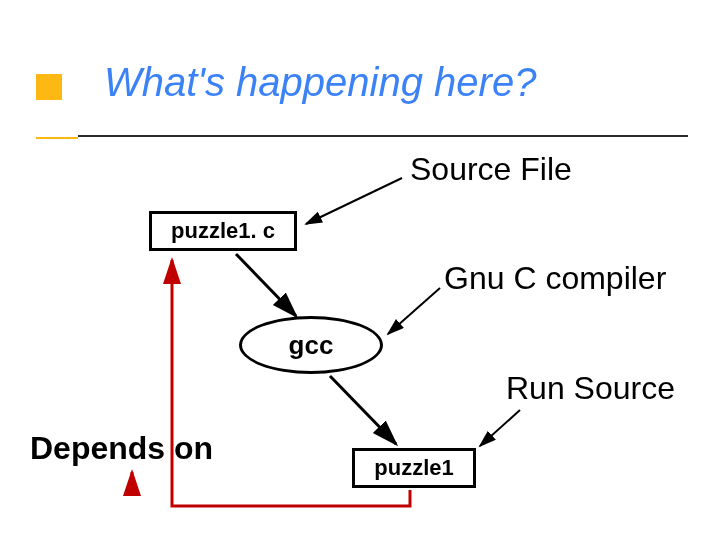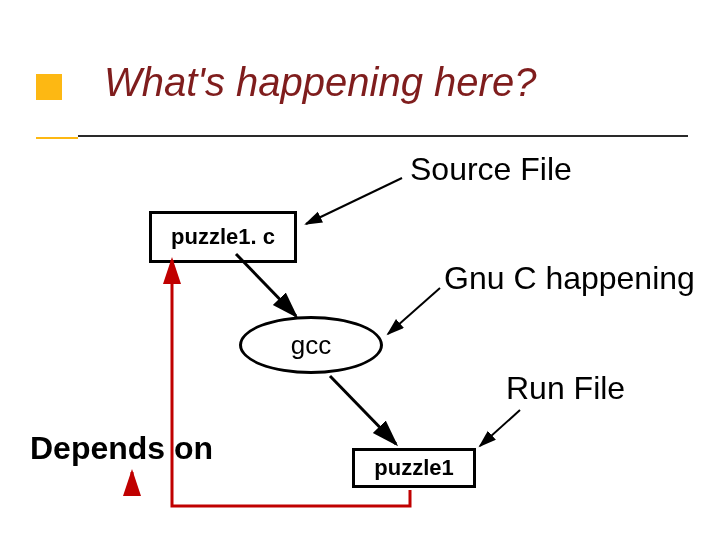--- a/index.html
+++ b/index.html
@@ -17,21 +17,21 @@
     top: 74px;
     width: 26px;
     height: 26px;
     background: #fdb813;
   }
   .title {
     position: absolute;
     left: 104px;
     top: 60px;
     font-size: 40px;
-    color: #7f1d1d;
+    color: #3b82f6;
     font-style: italic;
     font-weight: 400;
   }
   .underline-long {
     position: absolute;
     left: 78px;
     top: 135px;
     width: 610px;
     height: 0;
     border-top: 2px solid #2a2a2a;
@@ -60,55 +60,55 @@
   .box {
     position: absolute;
     border: 3px solid #000;
     background: #fff;
     font-weight: bold;
     font-size: 22px;
     display: flex;
     align-items: center;
     justify-content: center;
   }
-  .box-puzzle1c { left: 149px; top: 211px; width: 148px; height: 52px; }
+  .box-puzzle1c { left: 149px; top: 211px; width: 148px; height: 40px; }
   .box-puzzle1  { left: 352px; top: 448px; width: 124px; height: 40px; }
   .ellipse {
     position: absolute;
     left: 239px;
     top: 316px;
     width: 144px;
     height: 58px;
     border: 3px solid #000;
     border-radius: 50%;
     background: #fff;
     display: flex;
     align-items: center;
     justify-content: center;
-    font-weight: normal;
+    font-weight: bold;
     font-size: 26px;
   }
   svg.arrows {
     position: absolute;
     left: 0; top: 0;
     width: 720px; height: 540px;
     pointer-events: none;
   }
 </style>
 </head>
 <body>
 
 <div class="bullet-square"></div>
 <div class="title">What's happening here?</div>
 <div class="underline-long"></div>
 <div class="underline-short"></div>
 
 <div class="label source-file">Source File</div>
-<div class="label gnu-compiler">Gnu C happening</div>
-<div class="label run-image">Run File</div>
+<div class="label gnu-compiler">Gnu C compiler</div>
+<div class="label run-image">Run Source</div>
 <div class="label depends-on">Depends on</div>
 
 <div class="box box-puzzle1c">
   <span>puzzle1. c</span>
 </div>
 <div class="ellipse">
   <span>gcc</span>
 </div>
 <div class="box box-puzzle1">
   <span>puzzle1</span>

